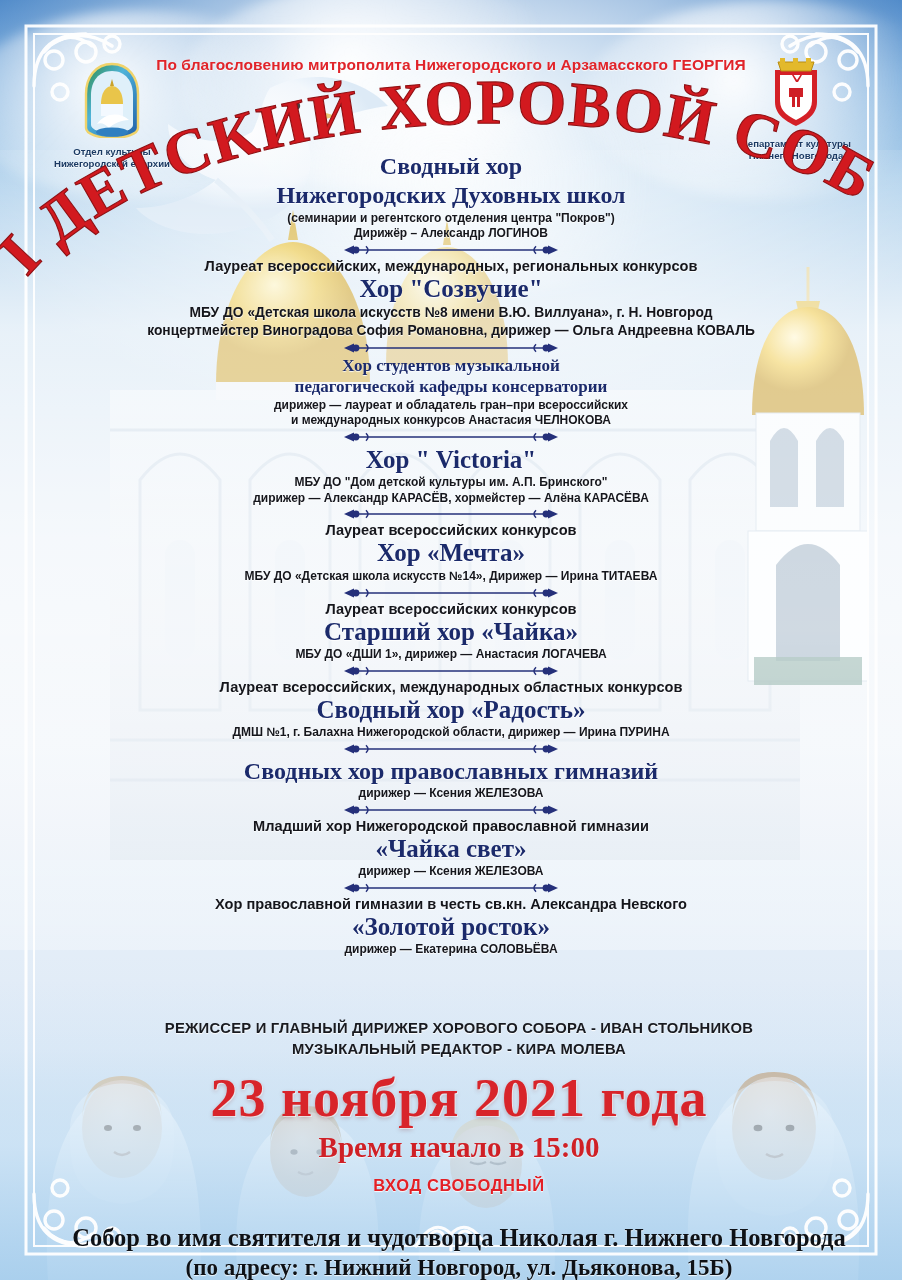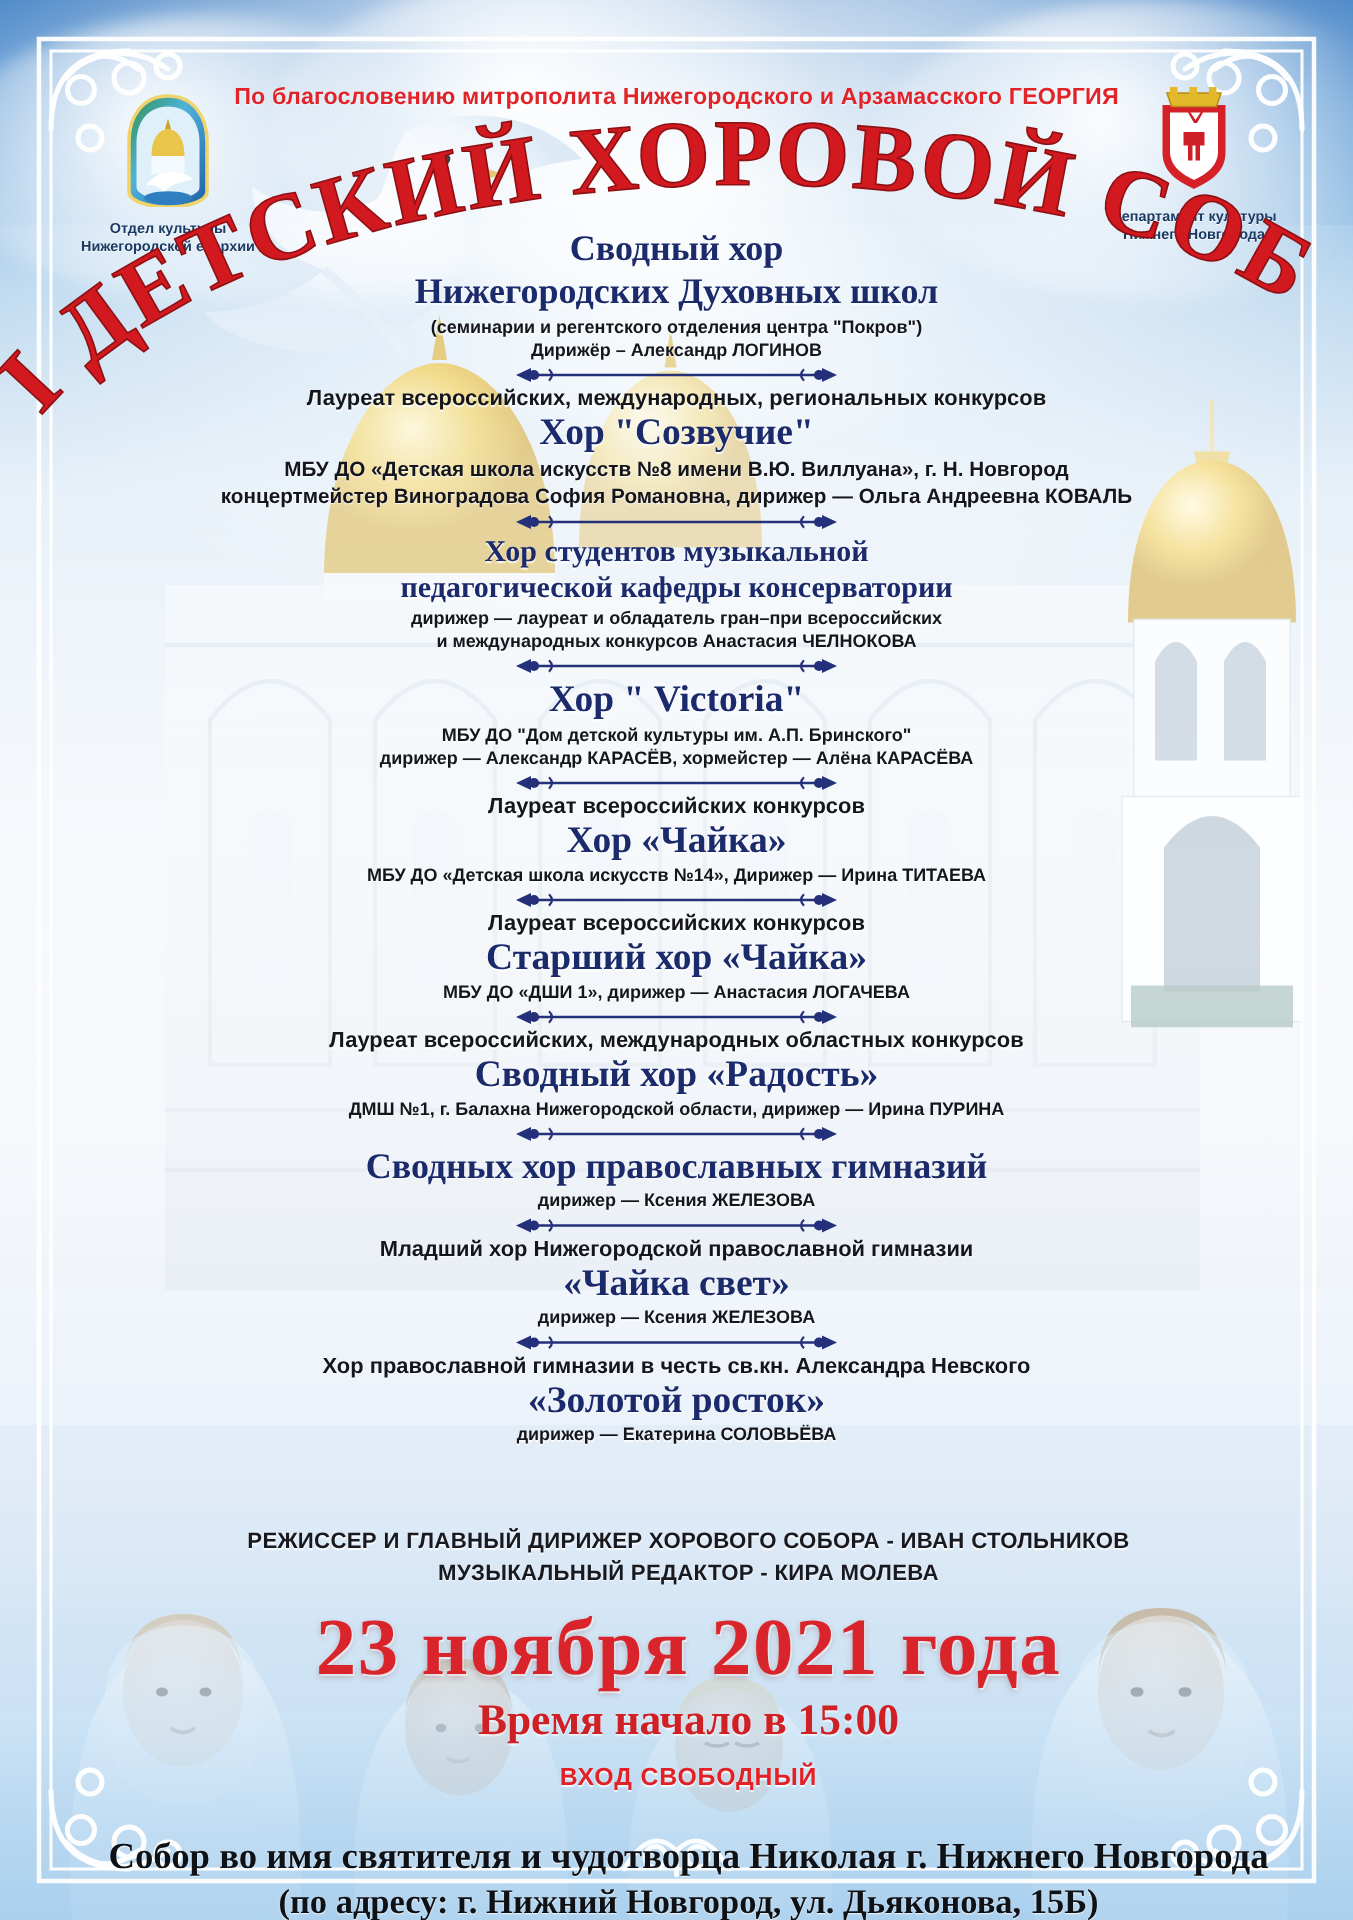--- a/index.html
+++ b/index.html
@@ -101,21 +101,21 @@
   .program { position:absolute; left:46px; right:46px; top:152px; text-align:center; }
 
   .ln { line-height:1.22; }
   .h-serif {
     font-family:"Liberation Serif", serif;
     color:#1b2a6b; font-weight:700;
     text-shadow: 0 1px 1px rgba(255,255,255,.9);
   }
   .t-28 { font-size:25px; }
   .t-26 { font-size:24px; }
-  .t-24 { font-size:20px; }
+  .t-24 { font-size:17px; }
   .sub {
     font-family:"Liberation Sans", sans-serif;
     font-weight:700; color:#15161c; font-size:12px;
     text-shadow: 0 1px 1px rgba(255,255,255,.95);
     line-height:1.3;
   }
   .sub-sm { font-size:13.8px; }
   .lead {
     font-family:"Liberation Sans", sans-serif;
     font-weight:700; color:#15161c; font-size:14.6px;
@@ -497,21 +497,21 @@
             <path d="M2 6 l10 -4.6 v9.2z" fill="#25307a"></path>
             <path d="M216 6 l-10 -4.6 v9.2z" fill="#25307a"></path>
             <circle cx="14" cy="6" r="3.4" fill="#25307a"></circle>
             <circle cx="204" cy="6" r="3.4" fill="#25307a"></circle>
             <path d="M24 2.2 q4 3.8 0 7.6" stroke="#25307a" stroke-width="1.5" fill="none"></path>
             <path d="M194 2.2 q-4 3.8 0 7.6" stroke="#25307a" stroke-width="1.5" fill="none"></path>
           </svg>
         </div>
         <div class="blk">
           <div class="lead">Лауреат всероссийских конкурсов</div>
-          <div class="h-serif ln t-28">Хор «Чайка»</div>
+          <div class="h-serif ln t-28">Хор «Мечта»</div>
           <div class="sub">МБУ ДО «Детская школа искусств №14», Дирижер — Ирина ТИТАЕВА</div>
         </div>
         <div class="divider">
           <svg width="218" height="12" viewBox="0 0 218 12">
             <path d="M12 6 h194" stroke="#25307a" stroke-width="1.6"></path>
             <path d="M2 6 l10 -4.6 v9.2z" fill="#25307a"></path>
             <path d="M216 6 l-10 -4.6 v9.2z" fill="#25307a"></path>
             <circle cx="14" cy="6" r="3.4" fill="#25307a"></circle>
             <circle cx="204" cy="6" r="3.4" fill="#25307a"></circle>
             <path d="M24 2.2 q4 3.8 0 7.6" stroke="#25307a" stroke-width="1.5" fill="none"></path>

